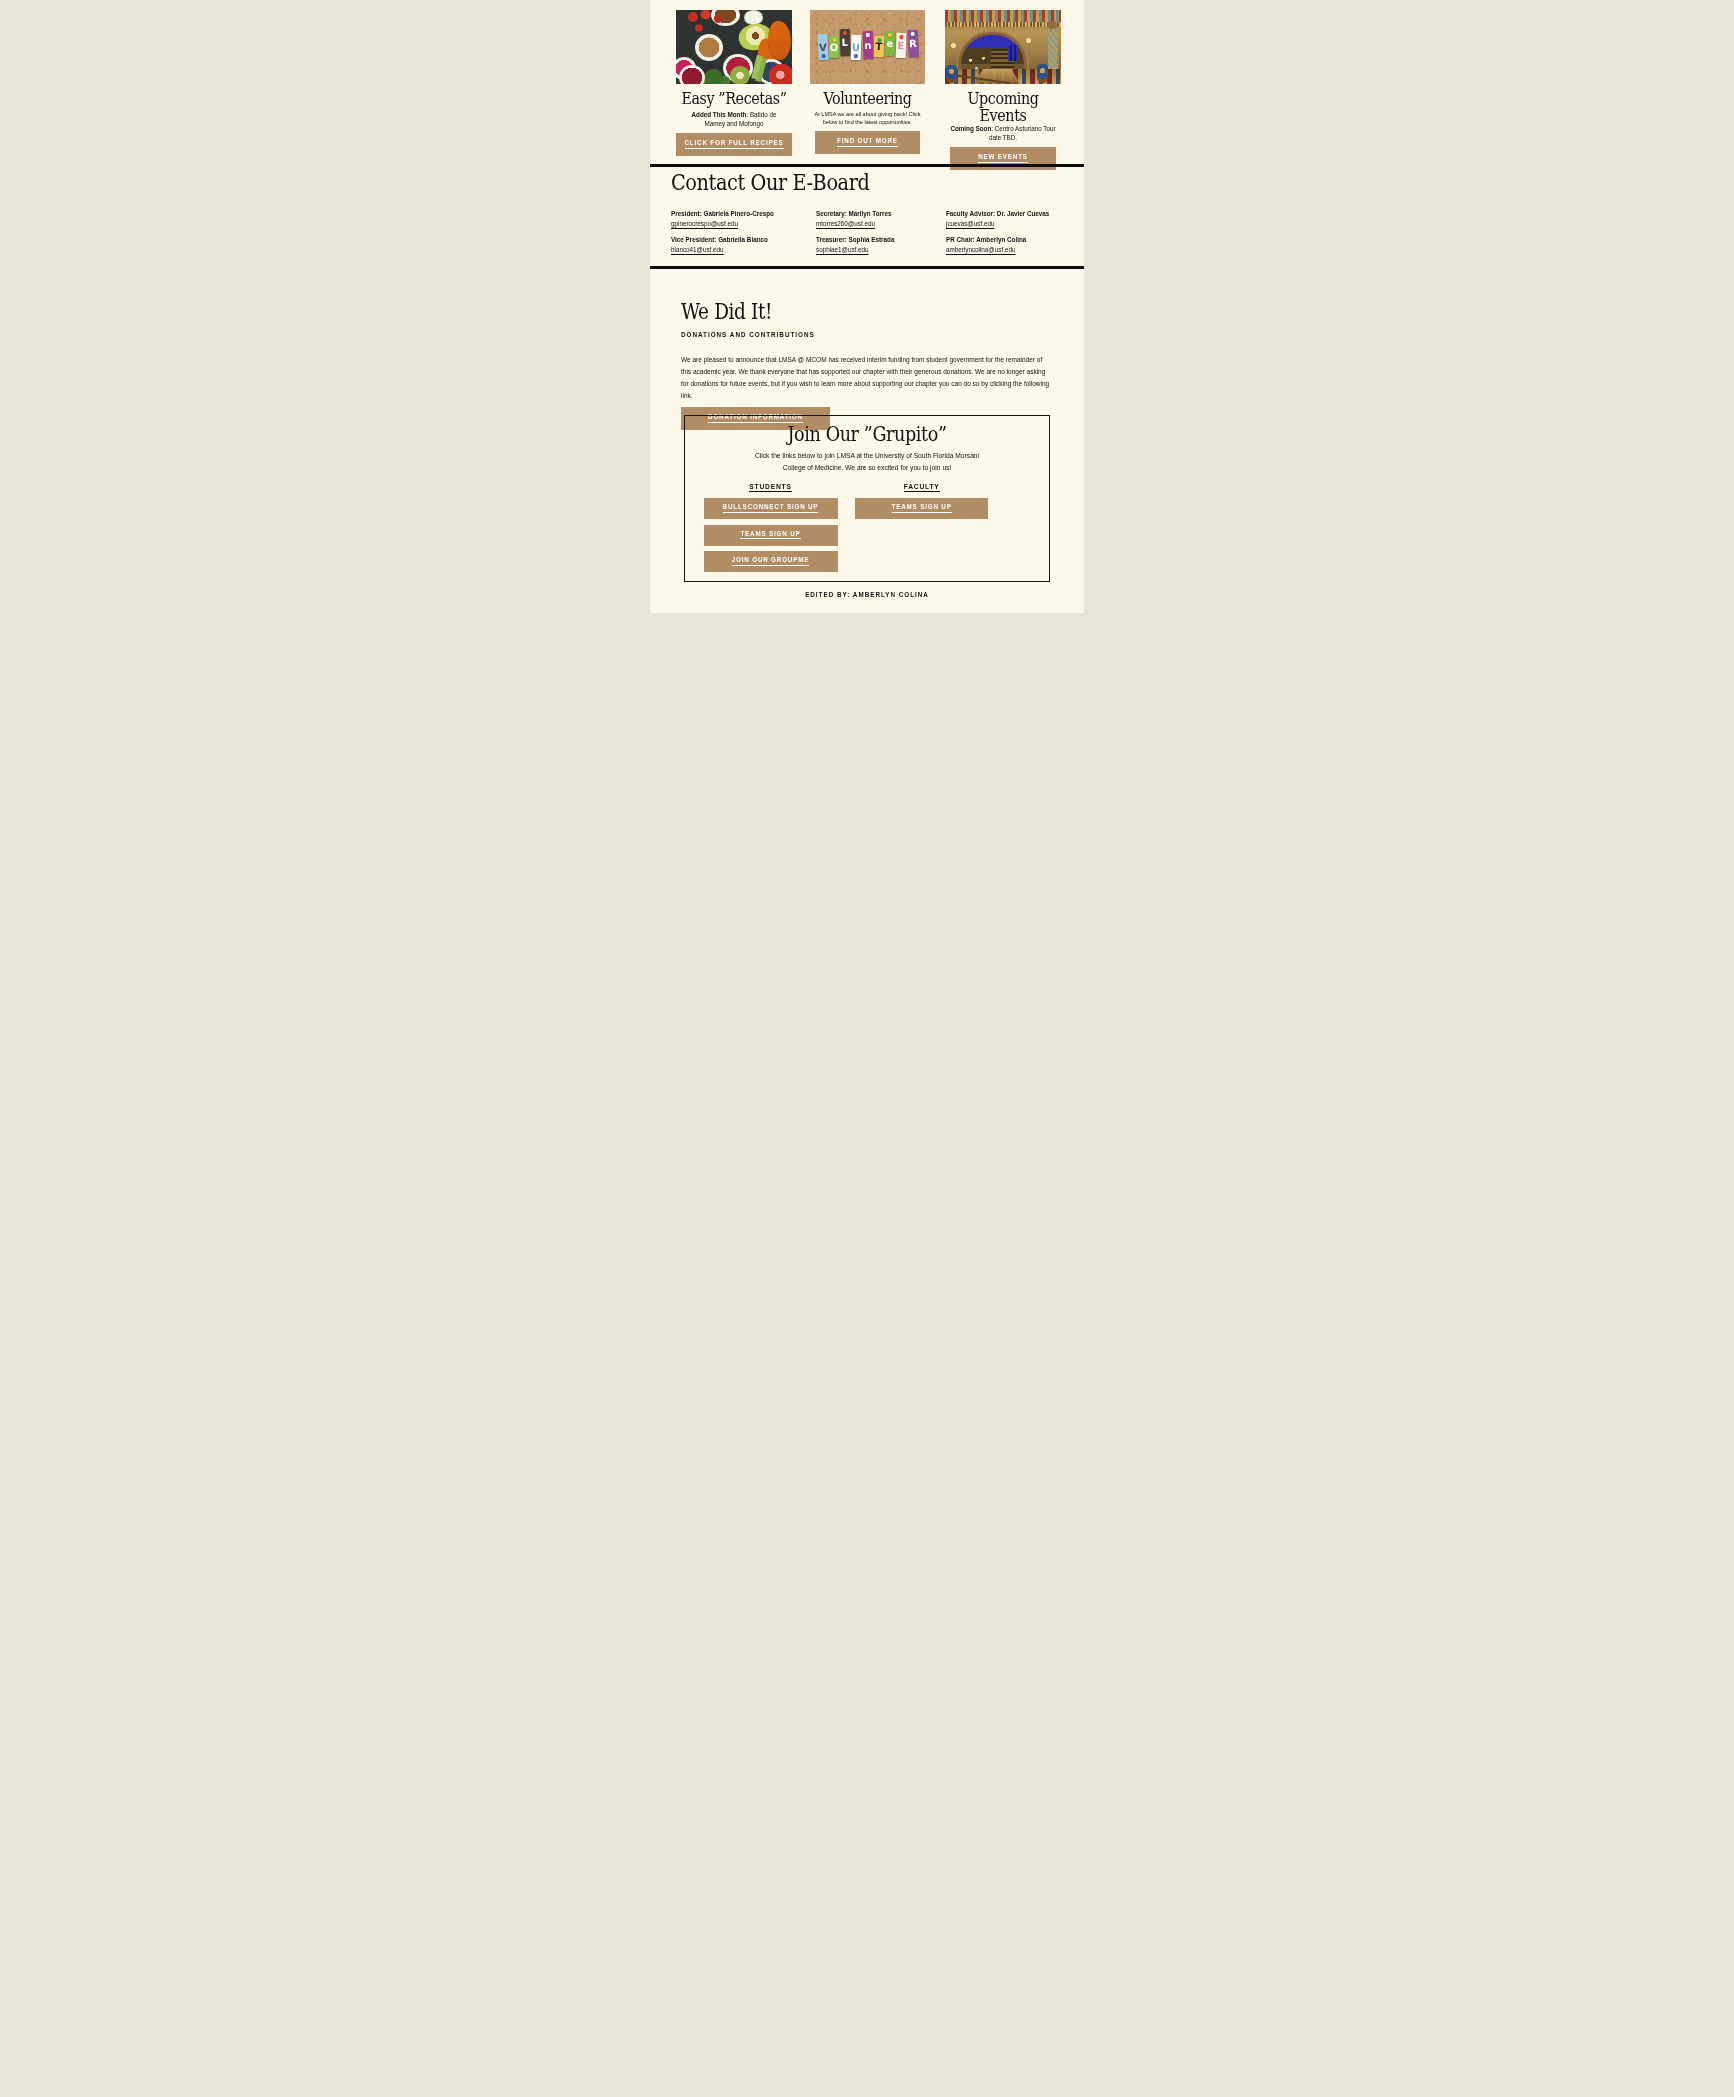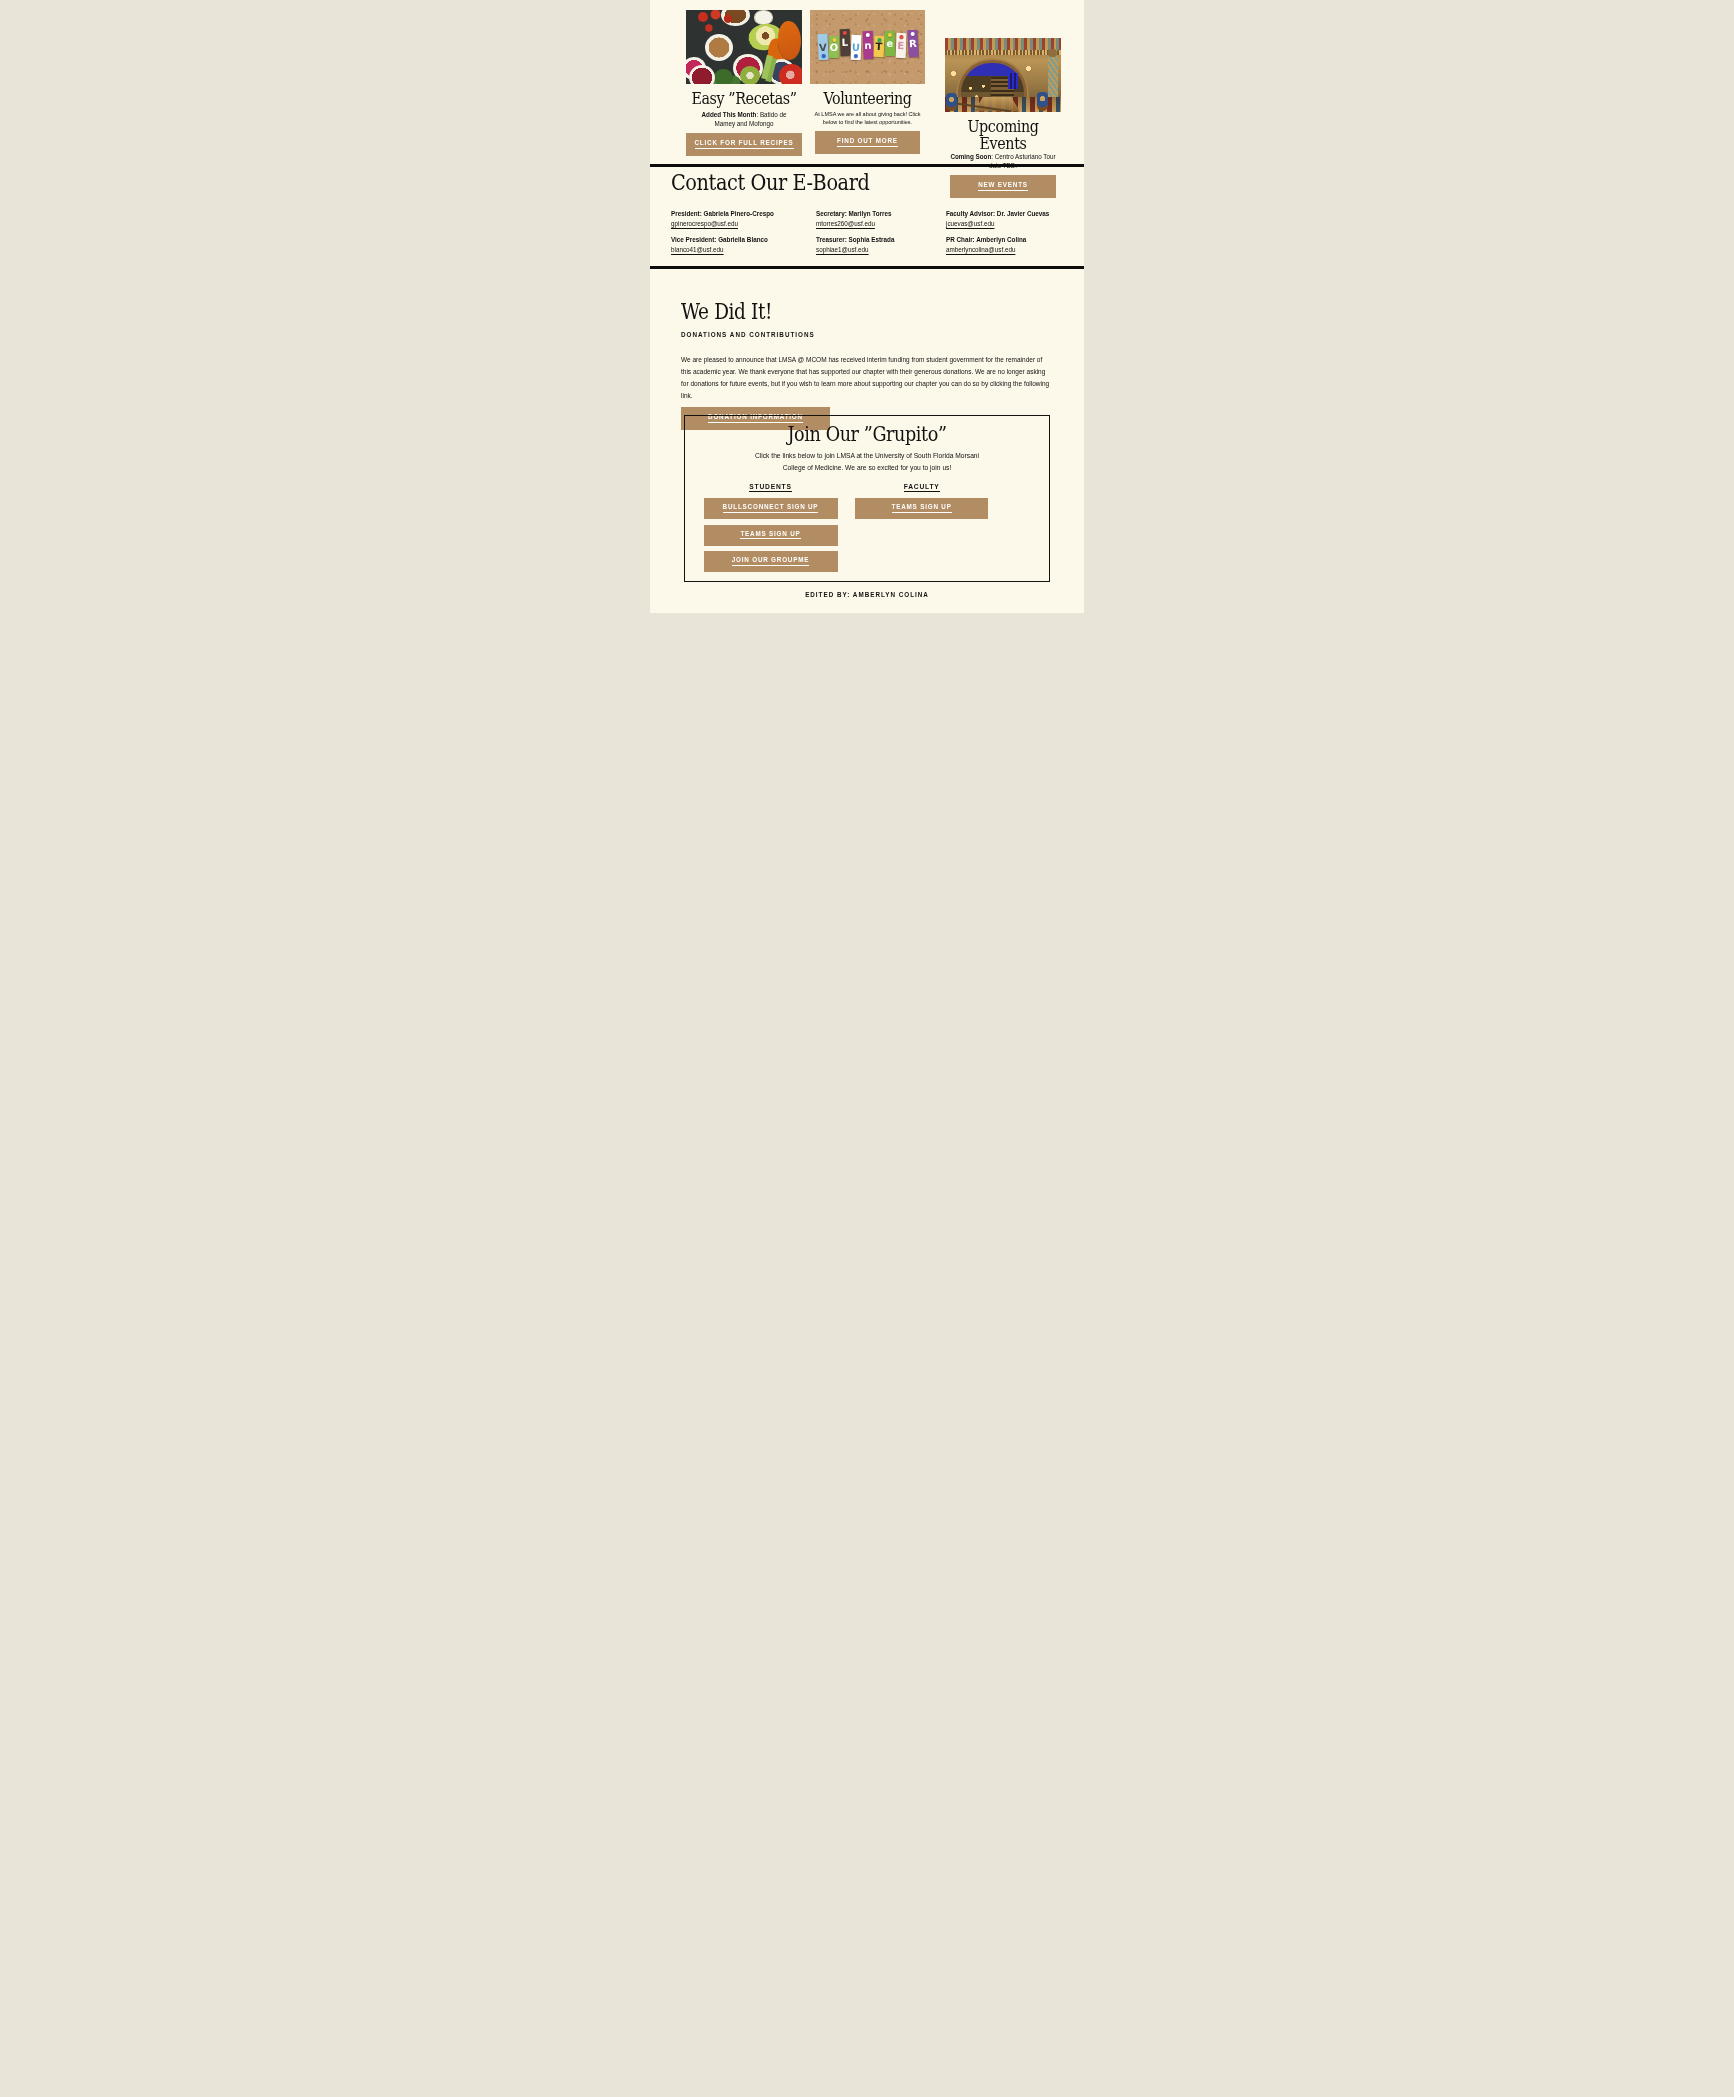--- a/index.html
+++ b/index.html
@@ -1,23 +1,23 @@
 <!DOCTYPE html>
 <html style="font-size:6.7px"><head>
 <meta charset="utf-8">
 <style>
   html,body{margin:0;padding:0;background:#e8e4d8;}
   .page{position:relative;width:434px;height:613px;margin:0 auto;background:#FCF8EA;
         color:#121110;font-family:"Liberation Sans",sans-serif;overflow:hidden;}
 
   
   .top-col{position:absolute;top:9.6px;}
-  #col1{left:36px;width:116px;}
+  #col1{left:26px;width:116px;}
   #col2{left:160px;width:115px;}
-  #col3{left:295px;width:116px;margin-top:28px;}
+  #col3{left:295px;width:116px;}
   .photo{position:relative;height:74px;overflow:hidden;}
   .serif{display:inline-block;font-family:"DejaVu Serif",serif;font-weight:normal;
          transform:scaleY(1.18);transform-origin:center top;letter-spacing:-0.4px;line-height:1;}
   .col-title{margin-top:6.7px;text-align:center;font-size:14.3px;line-height:1;}
   .col-blurb{margin:5px auto 0;font-size:6.3px;line-height:9.6px;text-align:center;}
   #col1 .col-blurb{max-width:91px;}
   #col2 .col-blurb{max-width:114px;font-size:5.5px;line-height:8.8px;}
   #col3 .col-blurb{max-width:111px;}
   .btn{display:flex;align-items:center;justify-content:center;background:#B28C63;
        text-decoration:none;cursor:pointer;}

